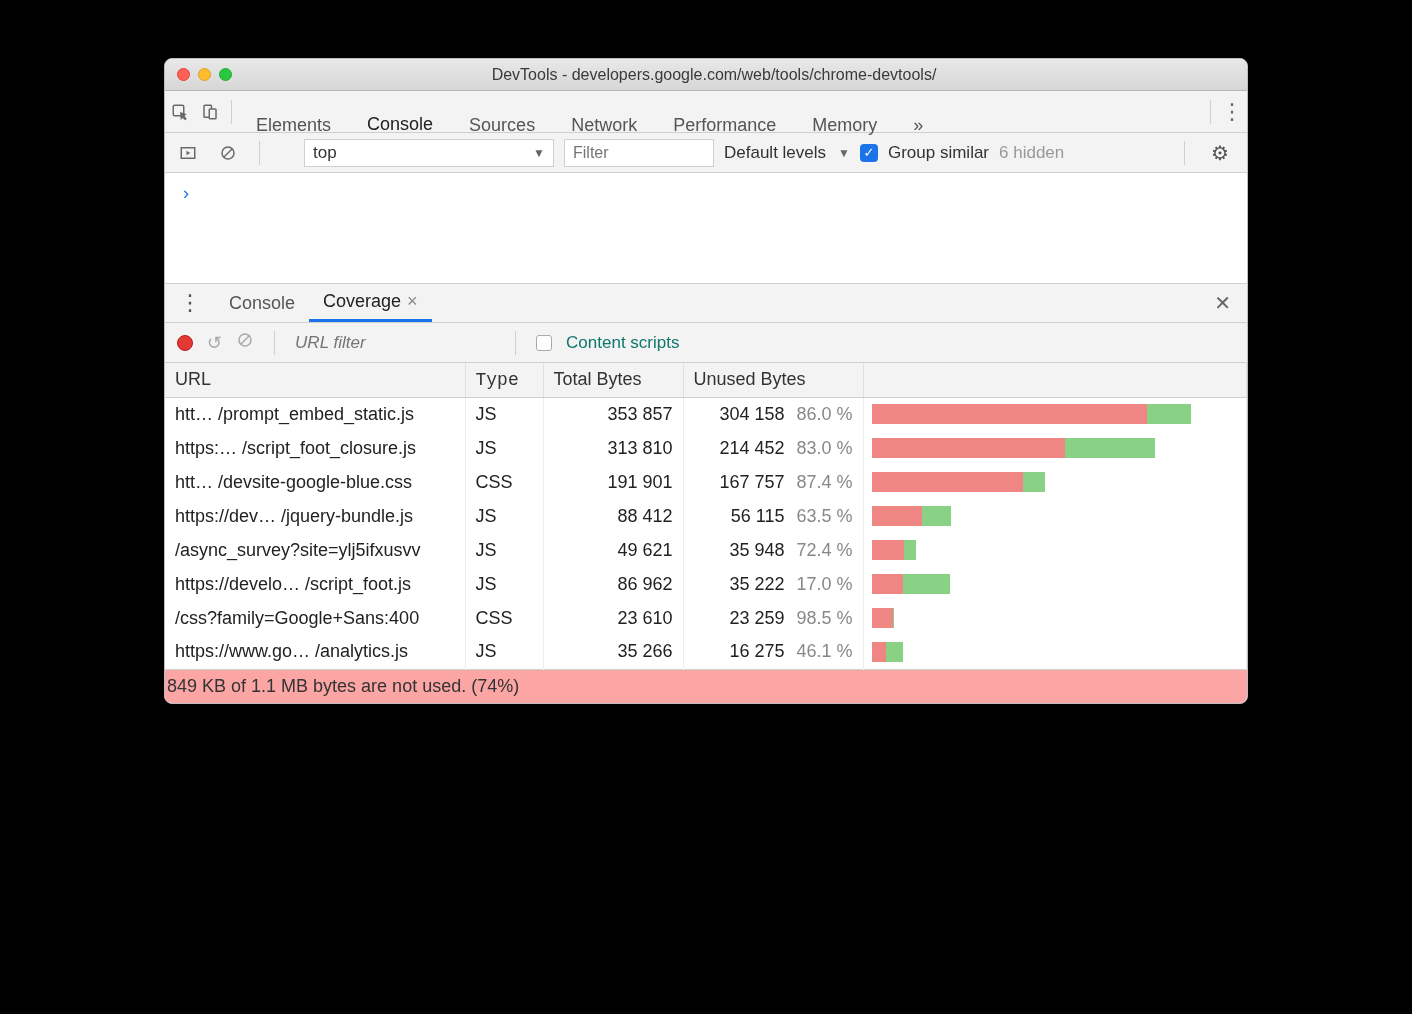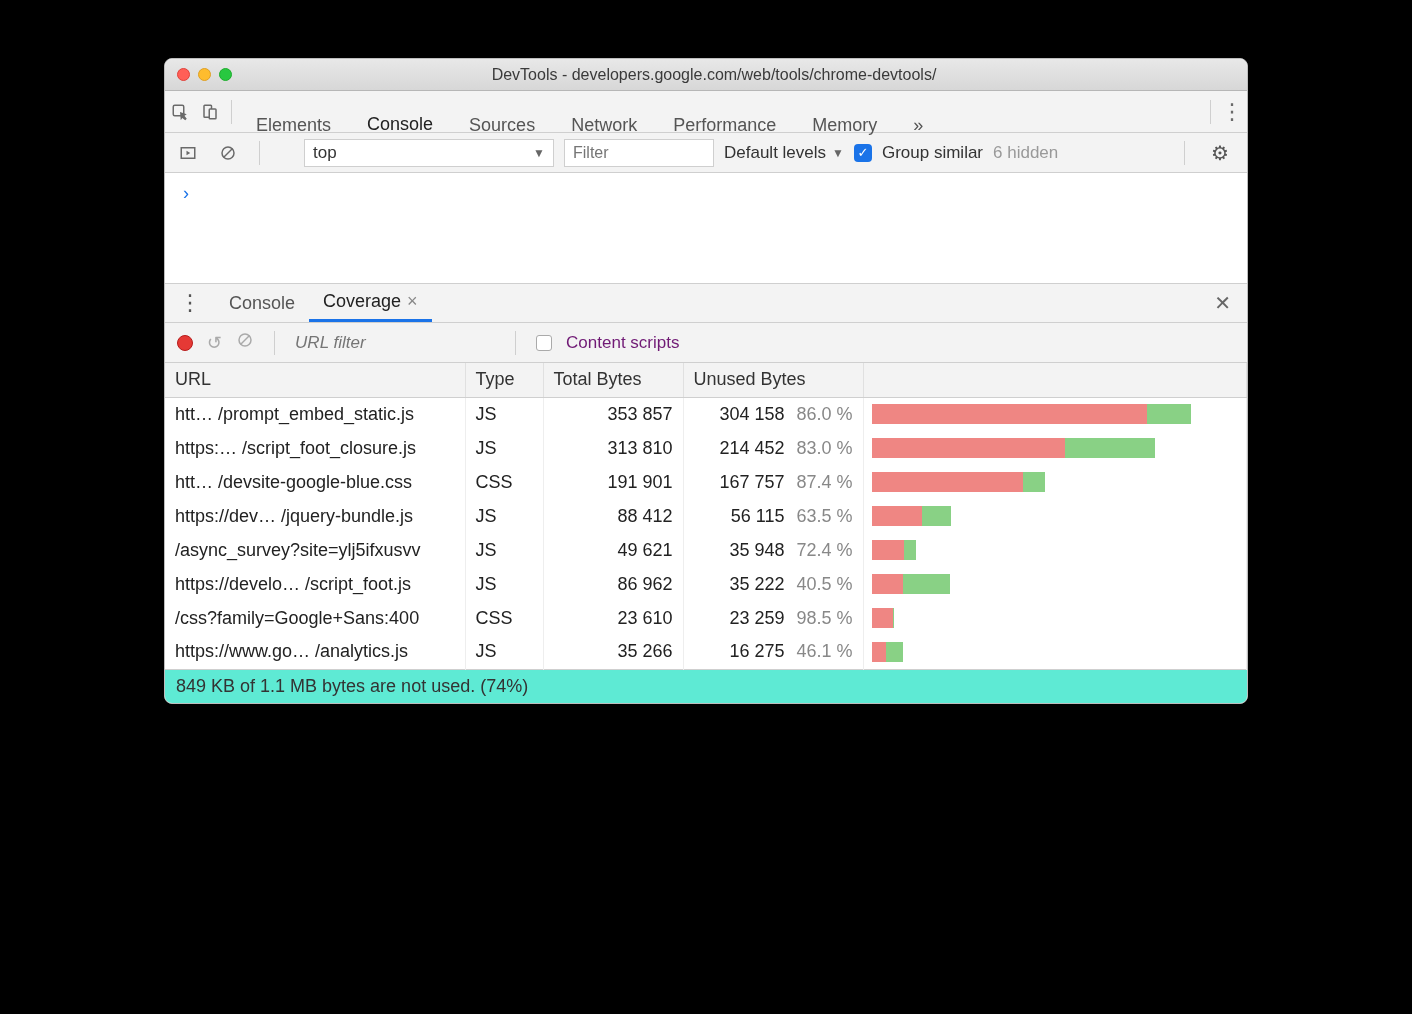--- a/index.html
+++ b/index.html
@@ -48,21 +48,21 @@
     border-bottom:1px solid #cfcfcf; background:#f3f3f3;
     font-size:17px; color:#555; gap:10px; padding:0 8px;
   }
   .context-sel {
     flex: 0 0 250px; display:flex; align-items:center; justify-content:space-between;
     border:1px solid #cfcfcf; background:#fff; height:28px; padding:0 8px; color:#333;margin-left:28px;
   }
   .filter {
     width:150px; height:28px; border:1px solid #cfcfcf; background:#fff; color:#888; padding:0 8px; font-size:16px;
   }
-  .levels { display:flex; align-items:center; gap:6px; color:#333;}
+  .levels { display:flex; align-items:center; gap:12px; color:#333;}
   .tri { color:#666; font-size:12px;}
   .chk { width:18px; height:18px; border-radius:4px; background:#1a73e8; display:inline-flex; align-items:center; justify-content:center; color:#fff; font-size:13px;}
   .hidden { color:#999;}
   .gear{ margin-left:auto; padding:0 10px; color:#555; font-size:20px;}
   .consolearea { height:110px; background:#fff; padding:10px 18px; font-size:18px; color:#1a73e8;}
   .drawer-tabs {
     height:40px; border-top:1px solid #cfcfcf; border-bottom:1px solid #cfcfcf;
     display:flex; align-items:center; background:#f3f3f3; font-size:18px; color:#555;
   }
   .drawer-tabs .kebab{ padding:0 14px;}
@@ -83,23 +83,23 @@
     padding:6px 10px; height:34px;
   }
   tbody td { padding:5px 10px; border-right:1px solid #eee; height:34px; color:#222; white-space:nowrap;}
   tbody td.num { text-align:right; font-variant-numeric: tabular-nums;}
   .unused-cell{ display:flex; gap:12px; justify-content:flex-end;}
   .pct{ color:#888;}
   .barcell{ padding:4px 8px;}
   .bar{ height:20px; display:flex;}
   .bar .red{ background:#ef8683;}
   .bar .green{ background:#89d185;}
-  tfoot td{ background:#5eead4; border-top:1px solid #cfcfcf; padding:6px 11px; color:#333; font-size:18px;}
+  tfoot td{ background:#fca5a5; border-top:1px solid #cfcfcf; padding:6px 2px; color:#333; font-size:18px;}
   svg.ico{ width:18px; height:18px; stroke:#6a6a6a; fill:none; stroke-width:2;}
-  th.url{width:300px;} th.type{width:78px;} th.total{width:140px;} th.unused{width:180px;}
+  th.url{width:300px;} th.type{width:78px;font-family:Liberation Mono, monospace;} th.total{width:140px;} th.unused{width:180px;}
   .reload-ico{ display:inline-block; transform:scaleX(-1); color:#aaa; font-size:18px;}
 </style>
 </head>
 <body>
 
 <div class="window">
 
   <div class="titlebar">
     <div class="traffic">
       <div class="tl red"></div>
@@ -180,21 +180,21 @@
     <span style="color:#aaa">
       <svg class="ico" viewBox="0 0 24 24" style="stroke:#aaa">
           <circle cx="12" cy="12" r="8"></circle>
           <line x1="6" y1="18" x2="18" y2="6"></line>
         </svg>
     </span>
     <div class="vr"></div>
     <input class="urlfilter" placeholder="URL filter" style="">
     <div class="vr"></div>
     <span class="cbox"></span>
-    <span style="color:#701a75">Content scripts</span>
+    <span style="color:#0f766e">Content scripts</span>
   </div>
 
   <table>
     <thead>
       <tr>
         <th class="url">URL</th>
         <th class="type">Type</th>
         <th class="total">Total Bytes</th>
         <th class="unused">Unused Bytes</th>
         <th></th>
@@ -286,21 +286,21 @@
             </div>
           </td>
         </tr>
         <tr>
           <td>https://develo… /script_foot.js</td>
           <td>JS</td>
           <td class="num">86 962</td>
           <td class="num">
             <div class="unused-cell">
               <span>35 222</span>
-              <span class="pct">40.5 %</span>
+              <span class="pct">17.0 %</span>
             </div>
           </td>
           <td class="barcell">
             <div class="bar" style="width: 78.6415px;">
               <div class="red" style="width:31.85196279853161px"></div>
               <div class="green" style="width:46.78952232116364px"></div>
             </div>
           </td>
         </tr>
         <tr>

